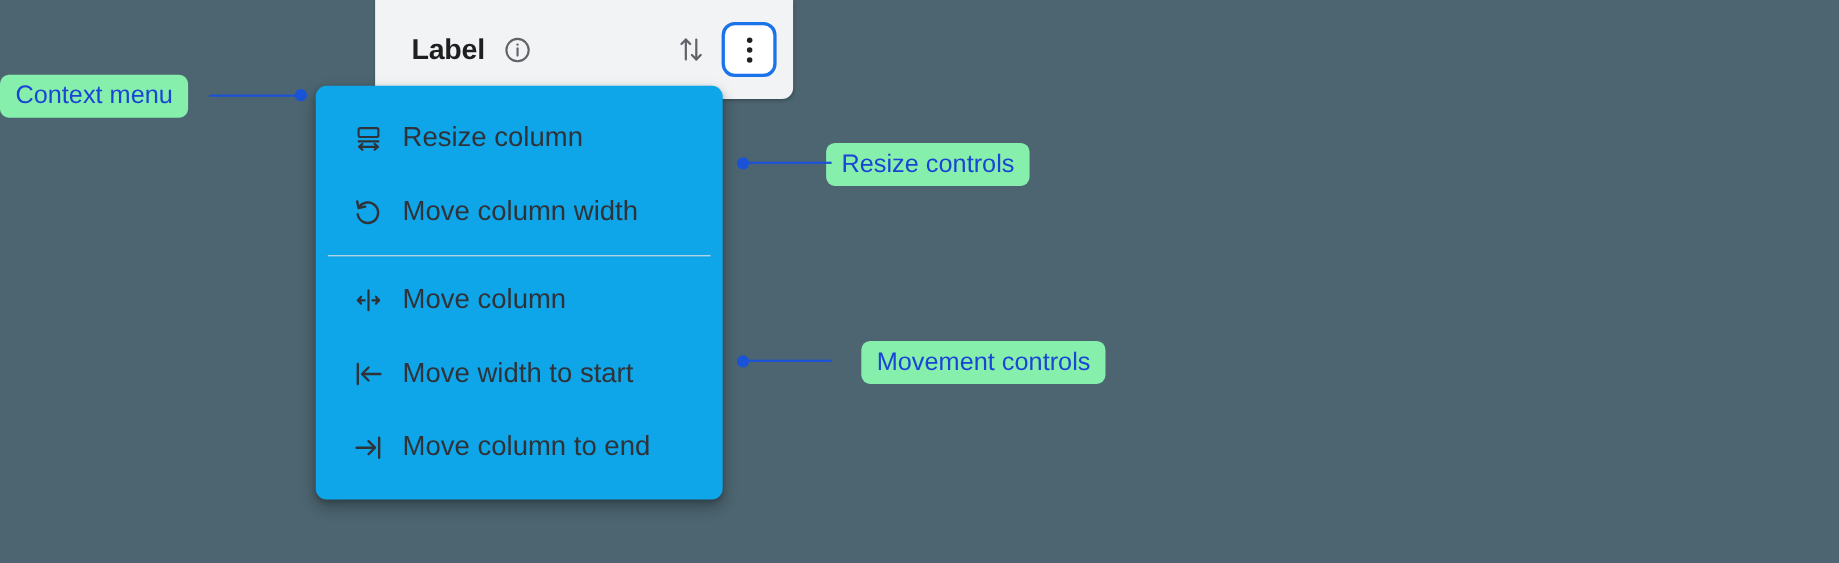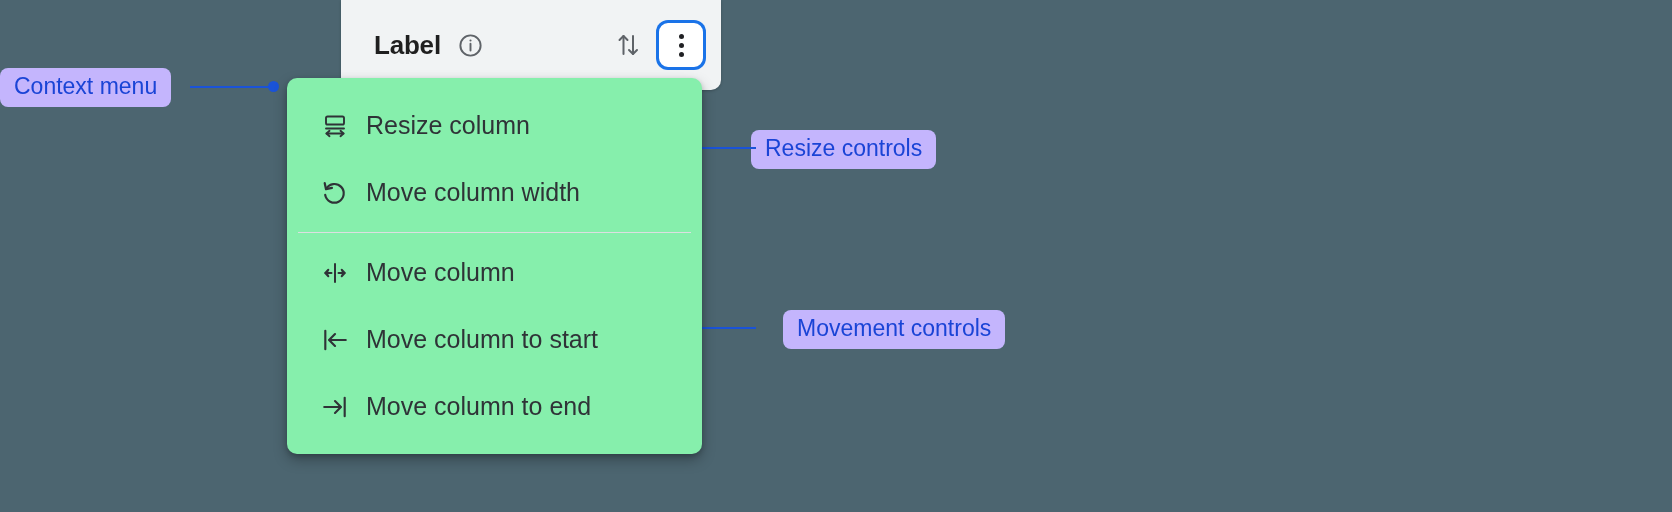--- a/index.html
+++ b/index.html
@@ -68,22 +68,22 @@
     width: 5px; height: 5px;
     border-radius: 50%;
     background: #202124;
   }
 
   
   #context-menu {
     position: absolute;
     left: 287px;
     top: 78px;
-    width: 415px;
-    background: #86efac;
+    width: 370px;
+    background: #0ea5e9;
     border-radius: 10px;
     box-shadow: 0 6px 14px rgba(0,0,0,0.28), 0 2px 5px rgba(0,0,0,0.18);
     padding: 14px 0 14px 0;
     box-sizing: border-box;
     z-index: 5;
   }
   .menu-item {
     display: flex;
     align-items: center;
     height: 67px;
@@ -108,21 +108,21 @@
   }
   .menu-divider {
     height: 1px;
     background: #dcdfe1;
     margin: 6px 11px 6px 11px;
   }
 
   
   .annot-pill {
     position: absolute;
-    background: #c4b5fd;
+    background: #86efac;
     color: #1a44d6;
     font-size: 23px;
     border-radius: 8px;
     padding: 7px 14px 9px 14px;
     line-height: 1;
     white-space: nowrap;
     box-sizing: border-box;
   }
   .annot-line {
     position: absolute;
@@ -222,21 +222,21 @@
   </div>
 
   <div class="menu-item">
     <span class="mi-icon">
       <svg width="28" height="28" viewBox="0 0 26 26" fill="none" stroke="#2f3337" stroke-width="2" stroke-linecap="round" stroke-linejoin="round">
         <line x1="4" y1="4.5" x2="4" y2="21.5"></line>
         <line x1="23" y1="13" x2="8" y2="13"></line>
         <polyline points="13,7.5 7.5,13 13,18.5"></polyline>
       </svg>
     </span>
-    <span class="mi-label">Move column to start</span>
+    <span class="mi-label">Move width to start</span>
   </div>
 
   <div class="menu-item">
     <span class="mi-icon">
       <svg width="28" height="28" viewBox="0 0 26 26" fill="none" stroke="#2f3337" stroke-width="2" stroke-linecap="round" stroke-linejoin="round">
         <line x1="22" y1="4.5" x2="22" y2="21.5"></line>
         <line x1="3" y1="13" x2="18" y2="13"></line>
         <polyline points="13,7.5 18.5,13 13,18.5"></polyline>
       </svg>
     </span>

